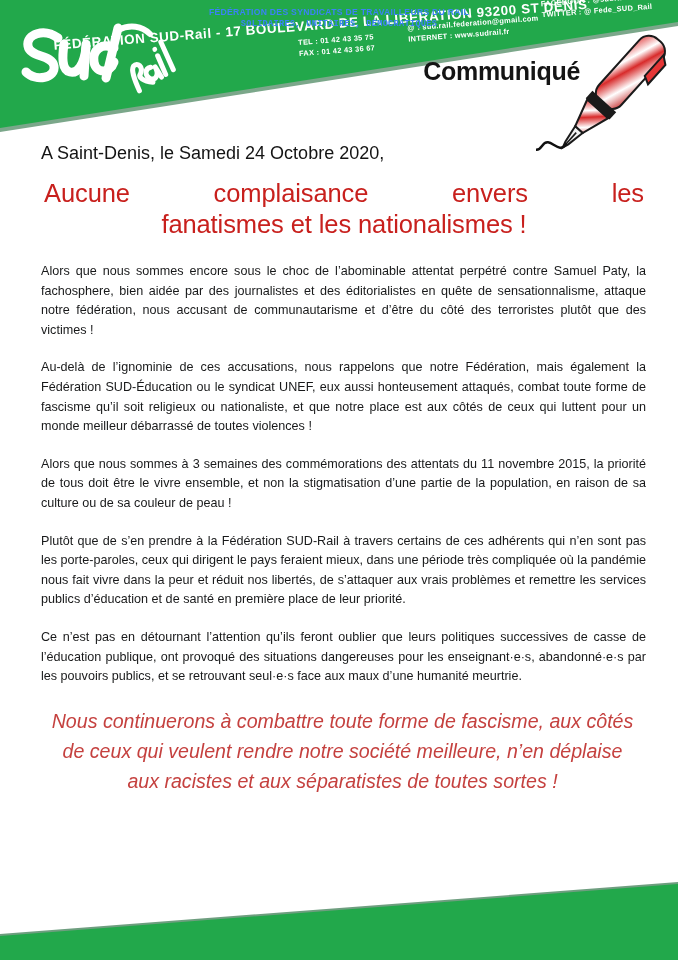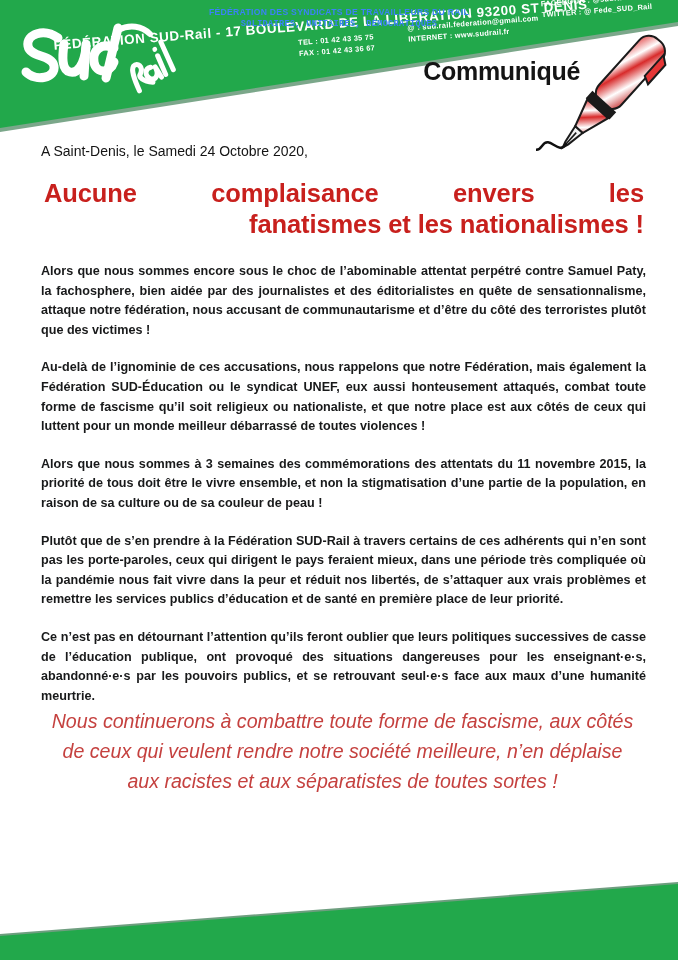--- a/index.html
+++ b/index.html
@@ -88,50 +88,49 @@
     width: 140px;
     height: 135px;
     z-index: 7;
   }
 
   
   #date-line {
     position: absolute;
     left: 41px;
     top: 143px;
-    font-size: 14px;
+    font-size: 18px;
     color: #141414;
   }
 
   #headline {
     position: absolute;
     left: 44px;
     top: 178px;
     width: 600px;
     color: #c8201d;
-    font-weight: bold;
+    font-weight: normal;
     font-size: 25.5px;
     line-height: 31px;
     text-align: justify;
     letter-spacing: -0.1px;
   }
   #headline .line1 {
     text-align: justify;
     text-align-last: justify;
   }
   #headline .line2 {
-    text-align: right;
+    text-align: center;
   }
 
   #body-copy {
     position: absolute;
     left: 41px;
     top: 262px;
     width: 605px;
-    font-weight: bold;
   }
   #body-copy p {
     margin: 0 0 18px 0;
     font-size: 12.6px;
     line-height: 19.6px;
     color: #18191a;
     text-align: justify;
   }
   #body-copy p:last-child { margin-bottom: 0; }
 

